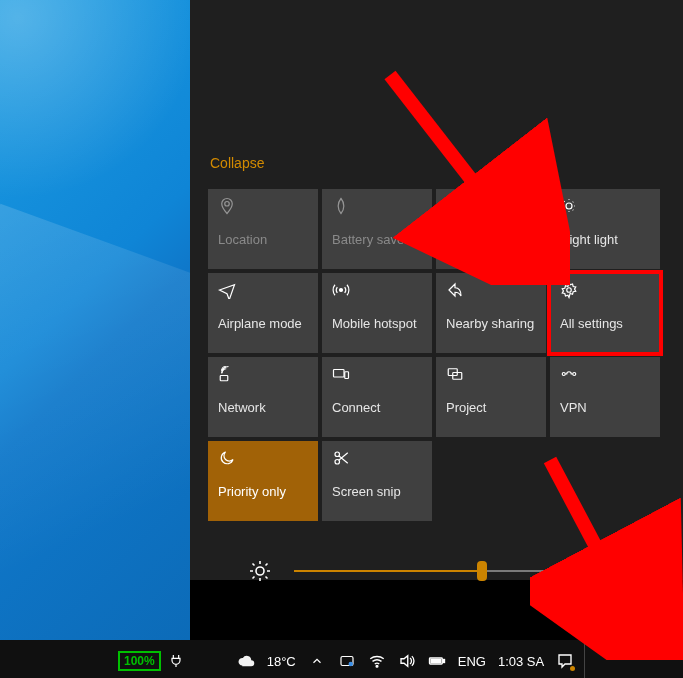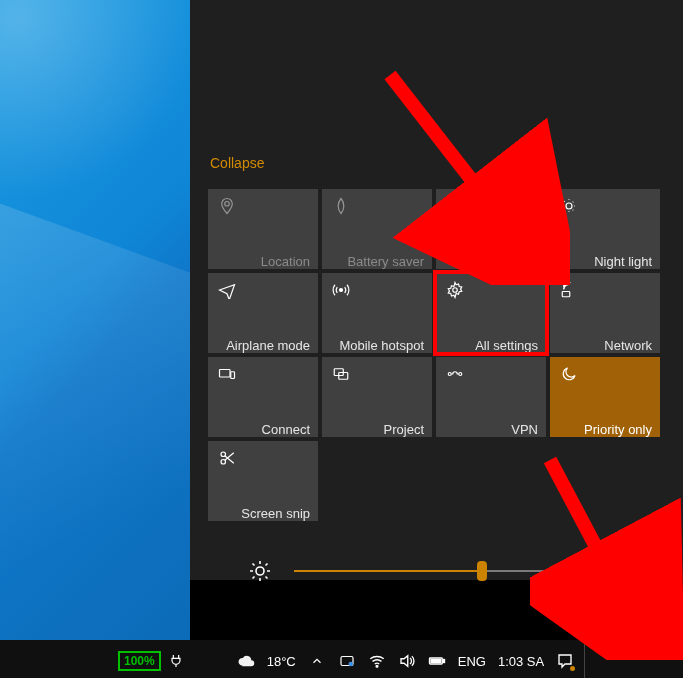--- a/index.html
+++ b/index.html
@@ -22,22 +22,22 @@
 
   .action-center {
     position: absolute; left: 190px; top: 0; width: 493px; height: 580px;
     background: #1f1f1f; padding: 0 18px 18px 18px;
   }
   .collapse {
     color: #d28a00; font-size: 14px; margin: 155px 0 18px 2px; cursor: default;
   }
   .tiles { display: grid; grid-template-columns: repeat(4, 110px); grid-auto-rows: 80px; gap: 4px; }
   .tile {
-    background: #404040; padding: 8px 8px 0 10px; display: flex; flex-direction: column;
-    justify-content: space-between; font-size: 13px; color: #e6e6e6; position: relative; cursor: default; text-align: right;
+    background: #404040; padding: 8px 8px 22px 10px; display: flex; flex-direction: column;
+    justify-content: space-between; font-size: 13px; color: #e6e6e6; position: relative; cursor: default;
   }
   .tile.dim { color:#8a8a8a; }
   .tile.dim .icon { opacity:0.55; }
   .tile.active { background: #a16207; color:#fff; }
   .tile .icon { width:18px; height:18px; color:#fff; }
   .tile.dim .icon { color:#dcdcdc; }
   .tile .label { line-height:1.1; }
   .highlight-red { outline: 4px solid #ff0000; outline-offset: -1px; gap: 13px; }
 
   .brightness-row {
@@ -134,20 +134,28 @@
     <div class="tile">
       <span class="icon">
         <svg viewBox="0 0 24 24" fill="none" stroke="currentColor" stroke-width="1.6">
             <circle cx="12" cy="12" r="2" fill="currentColor"></circle>
             <path d="M7 8a7 7 0 0 0 0 8M17 8a7 7 0 0 1 0 8M4 5a11 11 0 0 0 0 14M20 5a11 11 0 0 1 0 14"></path>
           </svg>
       </span>
       <span class="label">Mobile hotspot</span>
     </div>
 
+    <div class="tile">
+      <span class="icon">
+        <svg viewBox="0 0 24 24" fill="none" stroke="currentColor" stroke-width="1.6">
+            <path d="M4 12l8-8v5c8 0 8 8 8 11-2-4-5-5-8-5v5l-8-8z"></path>
+          </svg>
+      </span>
+      <span class="label">Nearby sharing</span>
+    </div>
 
     <div class="tile highlight-red">
       <span class="icon">
         <svg viewBox="0 0 24 24" fill="none" stroke="currentColor" stroke-width="1.6">
             <circle cx="12" cy="12" r="3"></circle>
             <path d="M12 2l1.5 3 3.2-1 .9 3.3 3.4.5-1.6 3 1.6 3-3.4.5-.9 3.3-3.2-1L12 22l-1.5-3-3.2 1-.9-3.3L3 16.2l1.6-3L3 10.2l3.4-.5.9-3.3 3.2 1L12 2z"></path>
           </svg>
       </span>
       <span class="label">All settings</span>
     </div>

